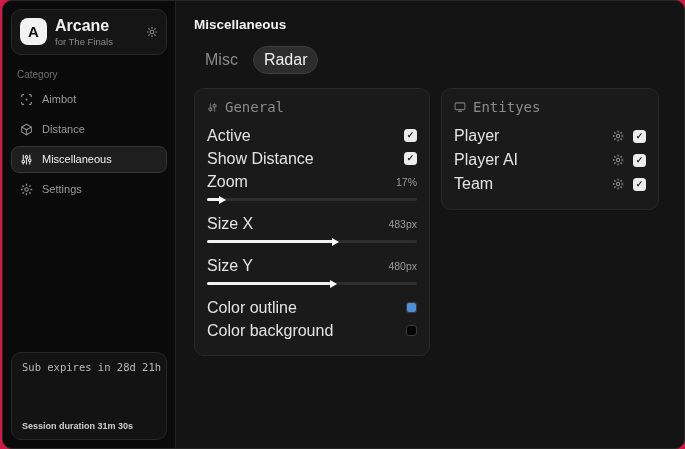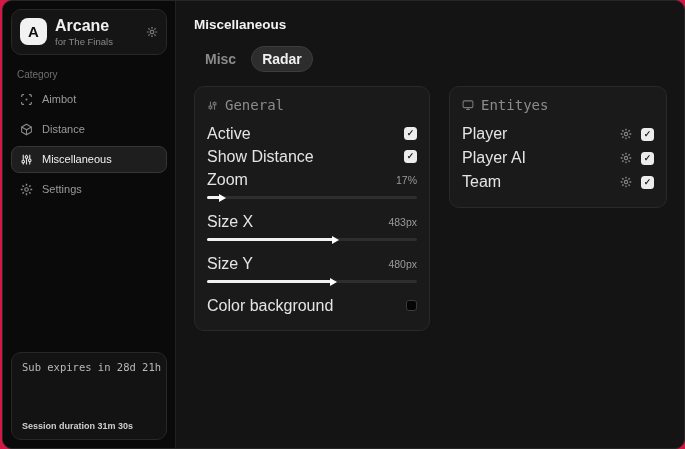--- a/index.html
+++ b/index.html
@@ -74,40 +74,39 @@
     font-family:"DejaVu Sans Mono", monospace;
     color:#b9b9b9; font-size:10.5px; margin-bottom:20px;
     white-space:nowrap;
   }
   .sub-line2{ color:#cfcfcf; font-size:9px; font-weight:bold;margin-top:48px; }
   
   .main{ flex:1; padding:16px 12px 12px 18px; }
   .page-title{ color:#f2f2f2; font-size:13.5px; font-weight:bold; }
   .tabs{ display:flex; align-items:center; gap:4px; margin-top:14px; }
   .tab{
-    color:#8a8a8a; font-size:14px;
+    color:#8a8a8a; font-size:16px;
     padding:4px 10px; border-radius:999px;
     border:1px solid transparent;
     cursor:pointer;
-    font-weight:bold;
   }
   .tab.active{
     background:#2d2d2d;
     border-color:#3d3d3d;
     color:#f0f0f0;
   }
   .panels{ display:flex; align-items:flex-start; gap:11px; margin-top:14px; }
   .panel{
     background:#1a1a1a;
     border:1px solid #292929;
     border-radius:10px;
     padding:10px 12px 12px 12px;
   }
   .panel-general{ width:236px; }
-  .panel-entities{ width:218px;margin-left:8px; }
+  .panel-entities{ width:218px; }
   .panel-head{
     display:flex; align-items:center; gap:7px;
     color:#8b8b8b;
     font-family:"DejaVu Sans Mono", monospace;
     font-size:14px;
     margin-bottom:10px;
   }
   .panel-head .pico{ display:flex; color:#7a7a7a; }
   .row{
     display:flex; align-items:center; justify-content:space-between;
@@ -304,20 +303,24 @@
 
         <div class="row">
           <span class="row-label">Size Y</span>
           <span class="row-value">480px</span>
         </div>
         <div class="slider">
           <div class="slider-fill" style="width: 59%;"></div>
             <div class="slider-thumb" style="left: 59%;"></div>
         </div>
 
+        <div class="row">
+          <span class="row-label">Color outline</span>
+          <span class="swatch" style="background: rgb(77, 143, 214);"></span>
+        </div>
 
         <div class="row">
           <span class="row-label">Color background</span>
           <span class="swatch" style="background: rgb(5, 5, 5);"></span>
         </div>
       </div>
 
       <div class="panel panel-entities">
         <div class="panel-head">
           <span class="pico">

